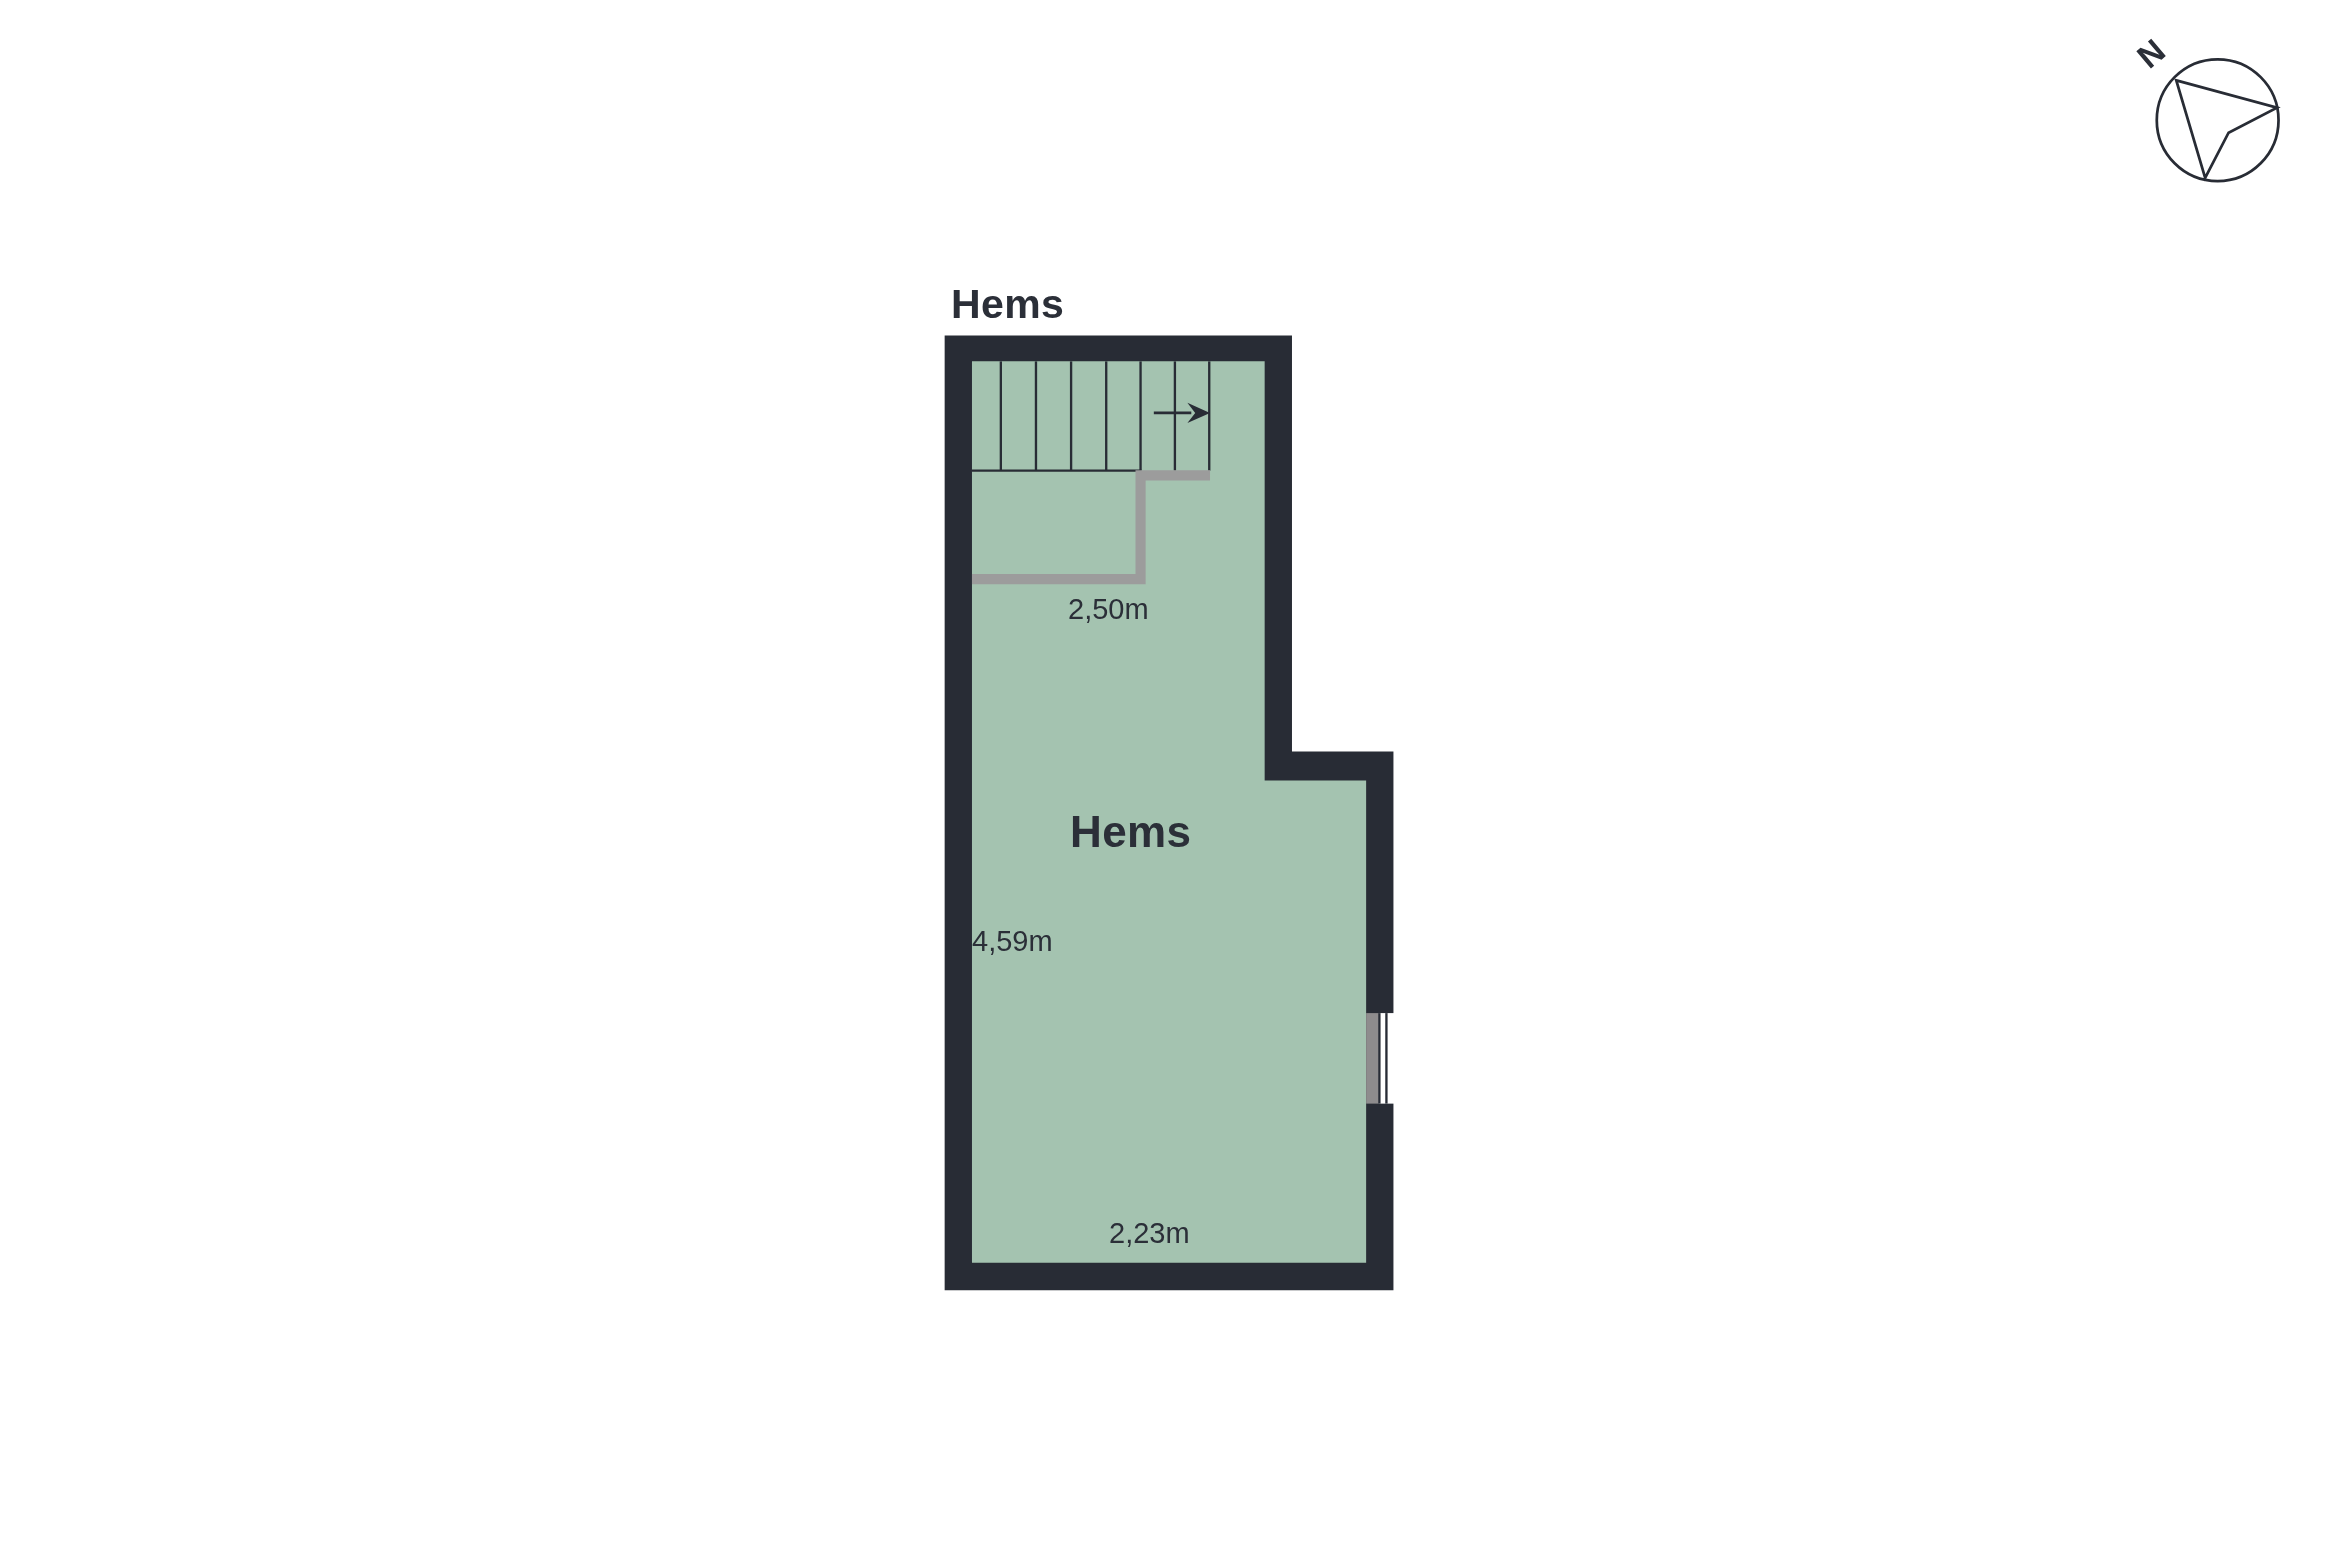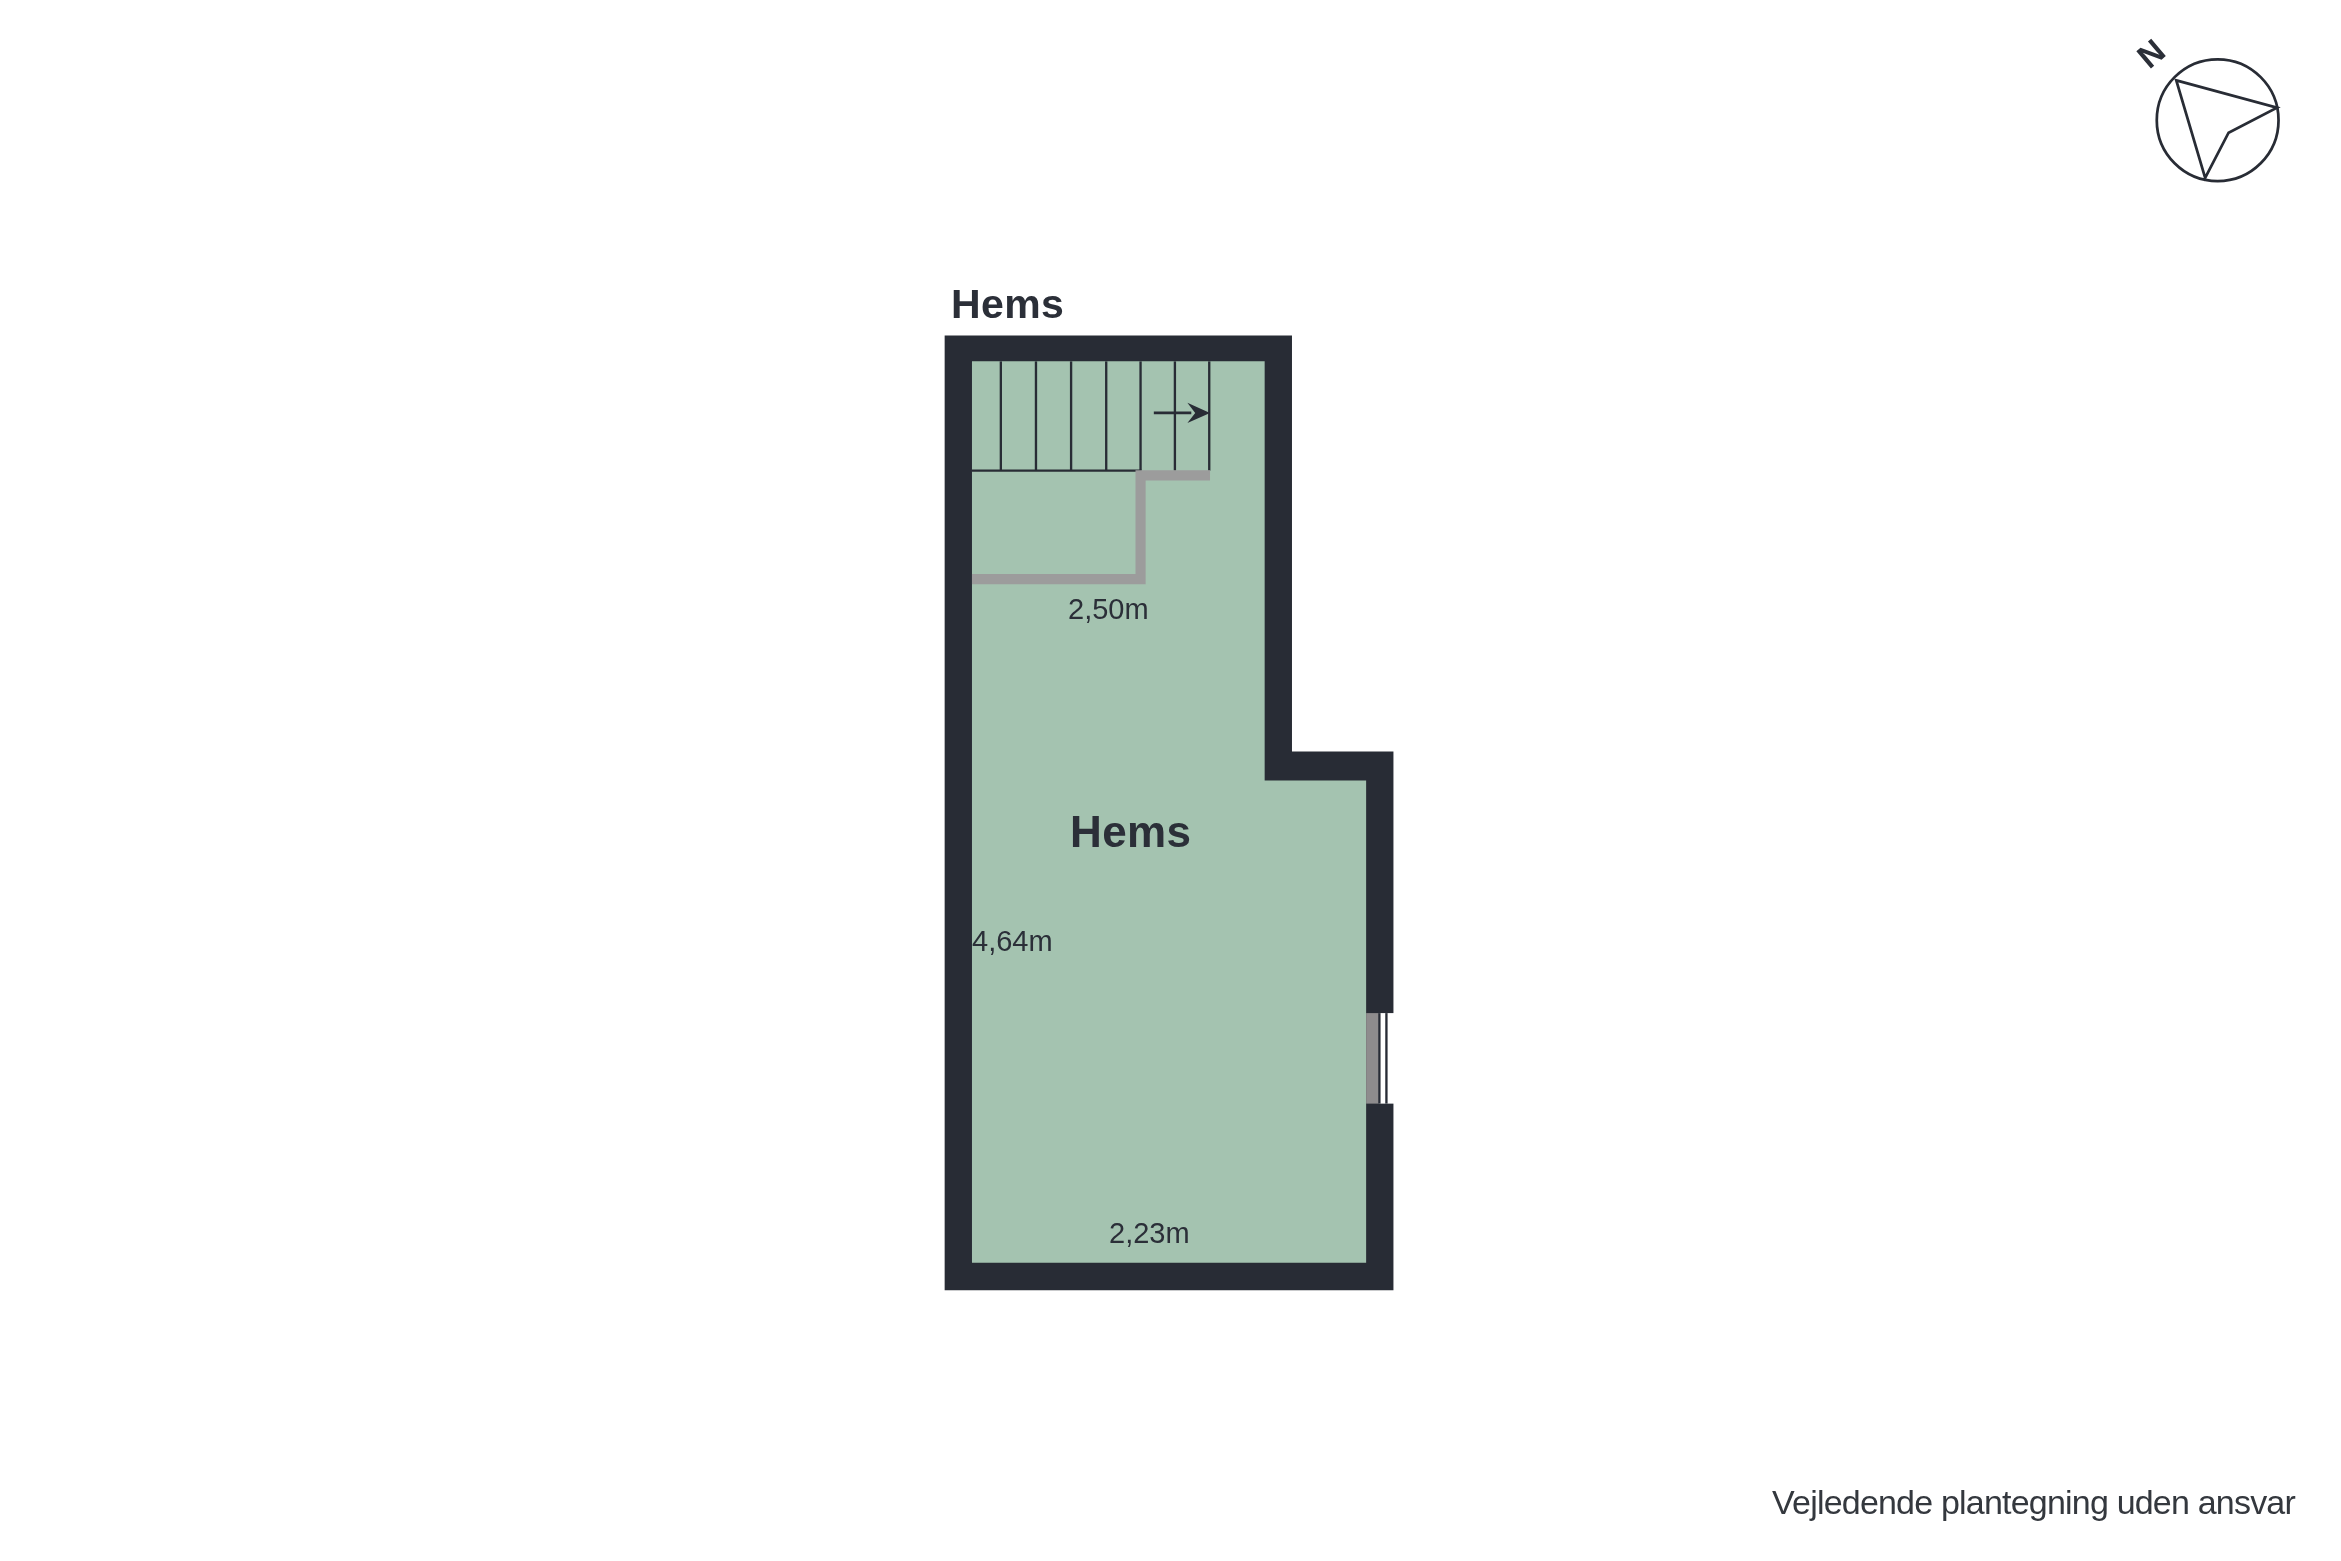--- a/index.html
+++ b/index.html
@@ -105,22 +105,21 @@
       <path d="M 2788,103 L 2917,138 L 2855,170 L 2825,228 Z" style="fill:#ffffff;stroke-linejoin:miter"></path>
     </g>
   </svg>
 
   <div class="label plan-title">Hems</div>
 
   <div class="label room-label">Hems</div>
 
   <div class="label dim dim-top">2,50m</div>
 
-  <div class="label dim dim-left">4,64m</div>
+  <div class="label dim dim-left">4,59m</div>
 
   <div class="label dim dim-bottom">2,23m</div>
 
   <div class="label compass-n">N</div>
 
-  <div class="label disclaimer">Vejledende plantegning uden ansvar</div>
 
 </div>
 
 
 </body></html>

